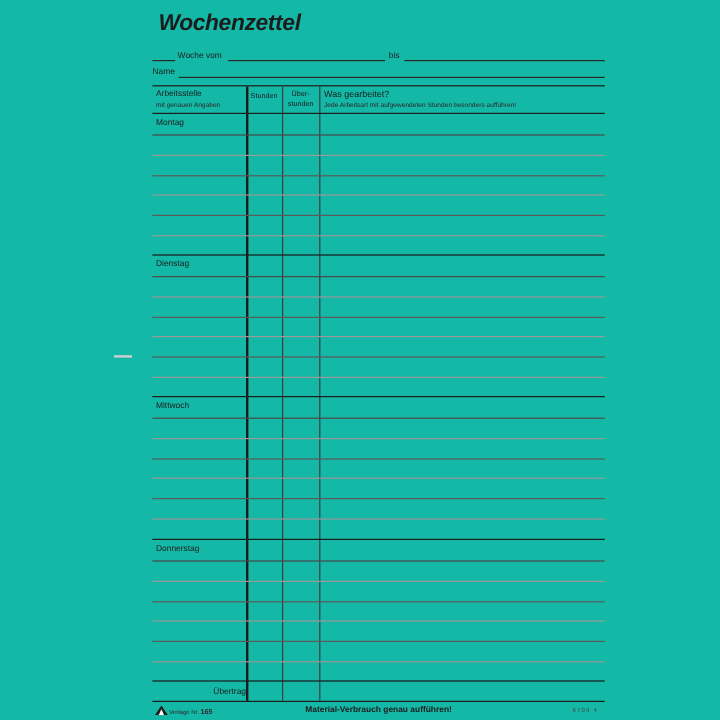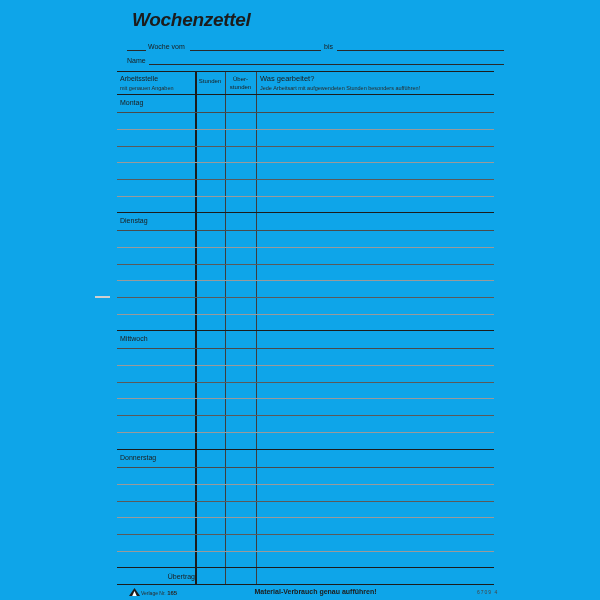--- a/index.html
+++ b/index.html
@@ -1,27 +1,27 @@
 <!DOCTYPE html>
 <html><head>
 <meta charset="utf-8">
 <style>
   html,body{margin:0;padding:0;background:#ffffff;}
   body{width:600px;height:600px;position:relative;overflow:hidden;
        font-family:"Liberation Sans","DejaVu Sans",sans-serif;color:#1c1c1c;}
-  .sheet{position:absolute;inset:0;background:#0ea5e9;}
+  .sheet{position:absolute;inset:0;background:#14b8a6;}
 
   .title{position:absolute;left:132px;top:9px;font-size:19px;font-weight:bold;
          font-style:italic;letter-spacing:-0.3px;}
 
   .fill-line{position:absolute;height:1px;background:#2a2a2a;}
   .lbl{position:absolute;font-size:7px;}
 
   
-  .tbl{position:absolute;left:117px;top:71px;width:377px;height:514px;
+  .tbl{position:absolute;left:127px;top:71px;width:377px;height:514px;
        border-top:1.5px solid #1c1c1c;border-bottom:1.8px solid #1c1c1c;box-sizing:border-box;}
   .v{position:absolute;top:0;bottom:0;background:#1c1c1c;}
   .v1{left:78px;width:1.8px;}
   .v2{left:108px;width:1px;background:#3d3d3d;}
   .v3{left:139px;width:1px;background:#3d3d3d;}
   .thead{position:absolute;left:0;top:0;width:100%;height:23px;
          border-bottom:1.5px solid #1c1c1c;box-sizing:border-box;}
   .h-main{position:absolute;font-size:7px;white-space:nowrap;}
   .h-sub{position:absolute;font-size:5.5px;color:#2a2a2a;white-space:nowrap;}
   .h-c2{position:absolute;left:78px;width:30px;top:6px;text-align:center;font-size:6px;}

